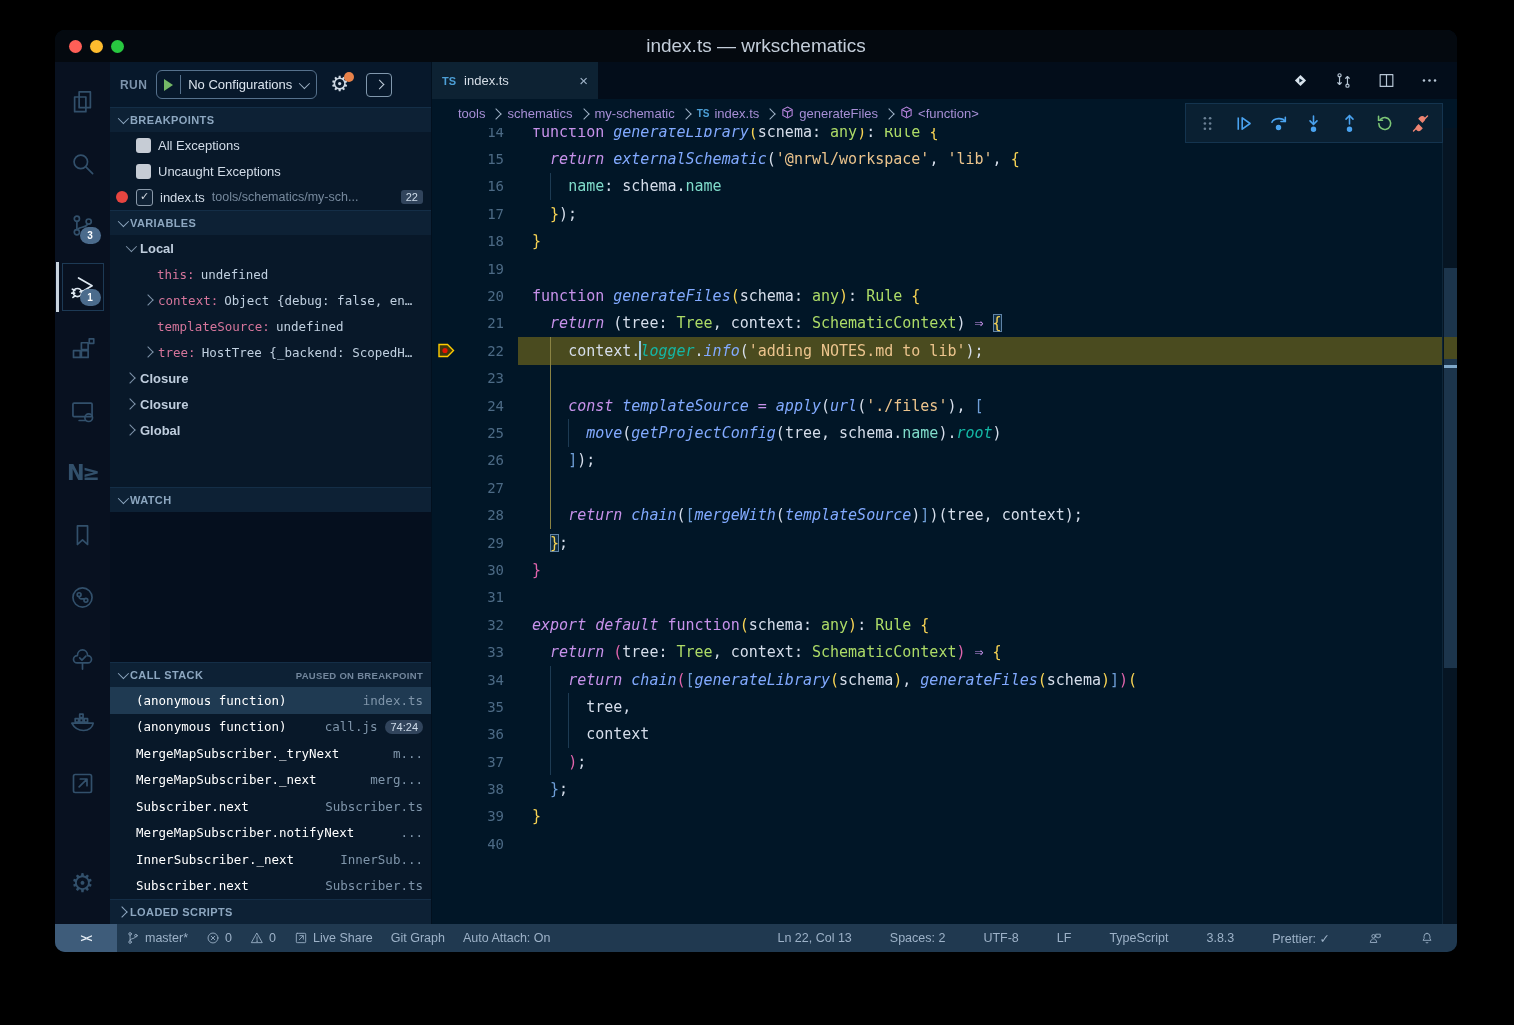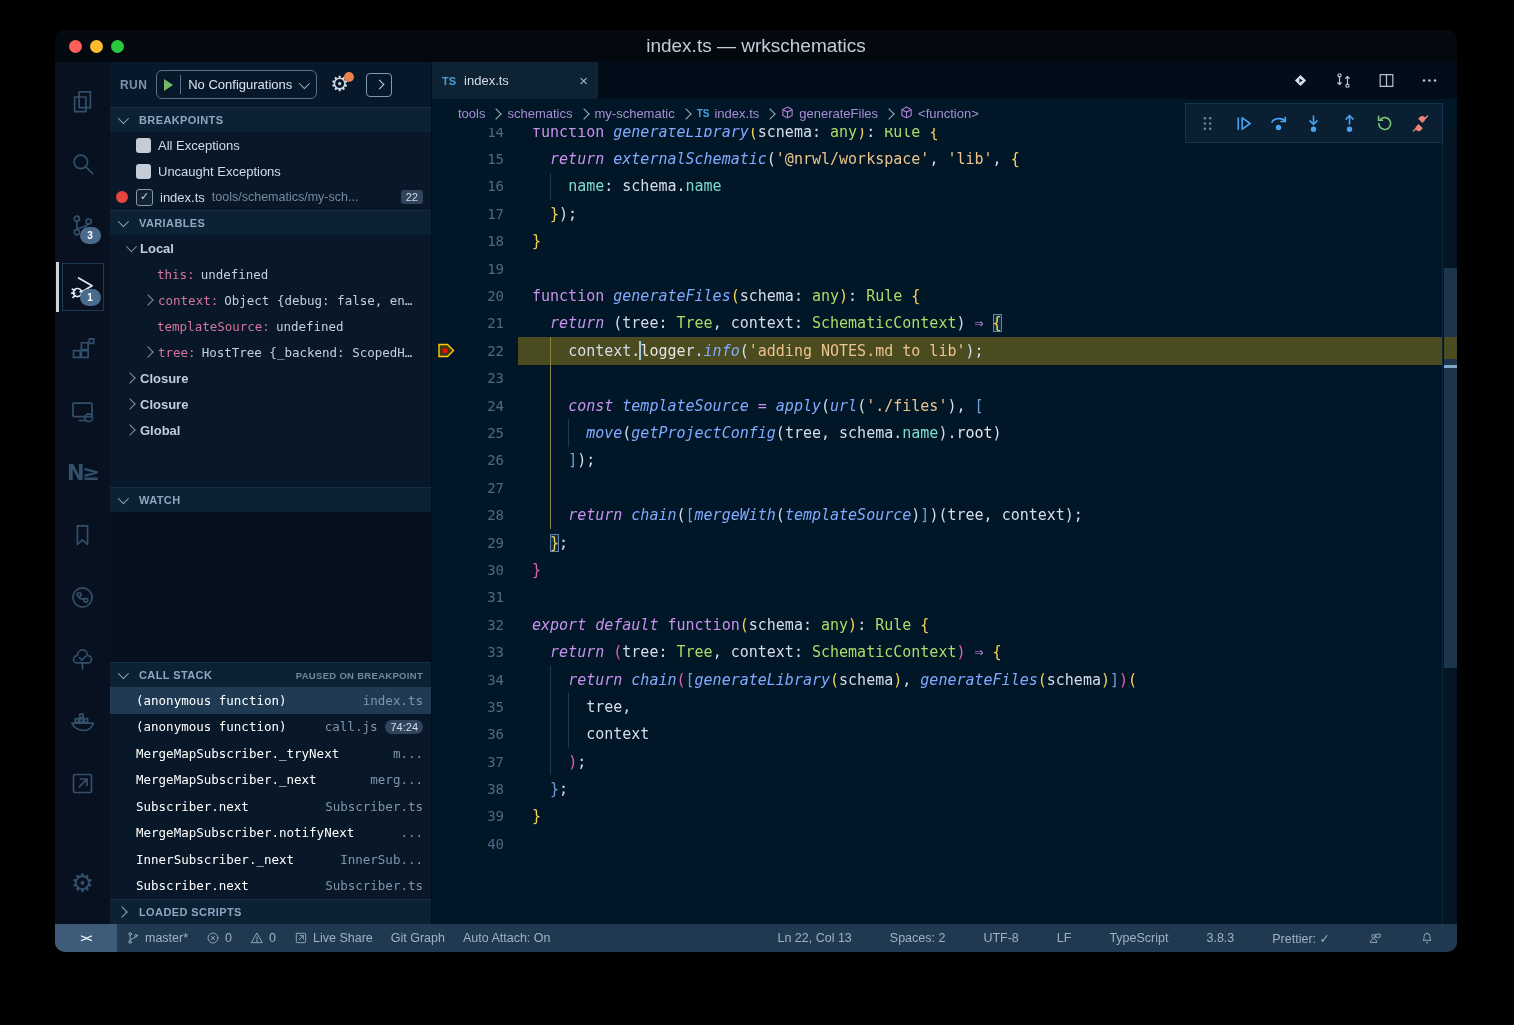--- a/index.html
+++ b/index.html
@@ -32,21 +32,21 @@
   .play-tri{width:0;height:0;border-left:9px solid #74b866;border-top:6px solid transparent;border-bottom:6px solid transparent;}
   .combo-div{width:1px;align-self:stretch;background:#56718c;margin:4px 0;}
   .chev{width:7px;height:7px;border-right:1.6px solid #9fb2c6;border-bottom:1.6px solid #9fb2c6;display:inline-block;flex:none;}
   .chev.down{transform:rotate(45deg) translateY(-2px);}
   .chev.right{transform:rotate(-45deg);}
   .gear-wrap{position:relative;margin-left:4px;cursor:pointer;}
   .gear-glyph{font-family:"DejaVu Sans",sans-serif;font-size:21px;color:#cfd9e4;line-height:1;}
   .gear-dot{position:absolute;right:-5px;top:-2px;width:10px;height:10px;border-radius:50%;background:#e8824a;}
   .console-btn{width:24px;height:22px;border:1.4px solid #8198ad;border-radius:4px;display:flex;align-items:center;justify-content:center;cursor:pointer;margin-left:8px;}
   .console-btn .chev{border-color:#c3d0dd;width:6px;height:6px;}
-  .section-h{height:24px;flex:none;background:#0d2135;border-top:1px solid #142e47;display:flex;align-items:center;gap:13px;padding:0 8px;
+  .section-h{height:24px;flex:none;background:#0d2135;border-top:1px solid #142e47;display:flex;align-items:center;gap:4px;padding:0 8px;
     color:#8da7c0;font-size:11px;font-weight:bold;letter-spacing:.4px;cursor:pointer;}
   .section-h .chev{border-color:#8da7c0;}
   .sec-body{background:#081829;}
   .paused-note{margin-left:auto;color:#73879d;font-size:9.5px;font-weight:bold;letter-spacing:.3px;}
   
   .bp-row{height:26px;display:flex;align-items:center;padding-left:26px;gap:7px;color:#d2dce8;font-size:13px;cursor:pointer;position:relative;}
   .bp-dot{position:absolute;left:6px;width:12px;height:12px;border-radius:50%;background:#e64540;}
   .cbx{width:15px;height:15px;border-radius:3px;background:#c6ccd5;flex:none;}
   .cbx.checked{background:#0f2134;border:1px solid #8a99a9;color:#d4dae2;font-size:11px;line-height:13px;text-align:center;}
   .bp-detail{color:#76899d;font-size:12.5px;overflow:hidden;white-space:nowrap;}
@@ -90,21 +90,21 @@
   .ct{flex:1;margin-left:14px;padding-left:14px;position:relative;height:100%;display:flex;align-items:center;min-width:0;}
   .code-line.cur .ct{background:#4a4b1f;}
   .guide{position:absolute;top:0;bottom:0;width:1px;background:#1d3b53;}
   .guide.act{background:#8a8343;}
   .tk-kw{color:#c792ea;font-style:italic;}
   .tk-kwu{color:#c792ea;}
   .tk-fn{color:#82aaff;font-style:italic;}
   .tk-str{color:#ecc48d;}
   .tk-ty{color:#addb67;}
   .tk-pr{color:#7fdbca;}
-  .tk-pri{color:#e5e5e5;}
+  .tk-pri{color:#14b8a6;font-style:italic;}
   .tk-v{color:#d6deeb;}
   .tk-pu{color:#d6deeb;}
   .tk-ws{color:#d6deeb;}
   .tk-b1{color:#f7d354;}
   .tk-b2{color:#e064ac;}
   .tk-b3{color:#6f9fd8;}
   .bm{box-shadow:inset 0 0 0 1px #5f83a6;background:#0f2d45;}
   .cursor{display:inline-block;width:2px;height:19px;background:#9fc6e0;margin:0 -1px;vertical-align:-4px;}
   
   .sb{position:absolute;right:0;top:0;bottom:0;width:14px;background:#061523;border-left:1px solid #0d2538;}

